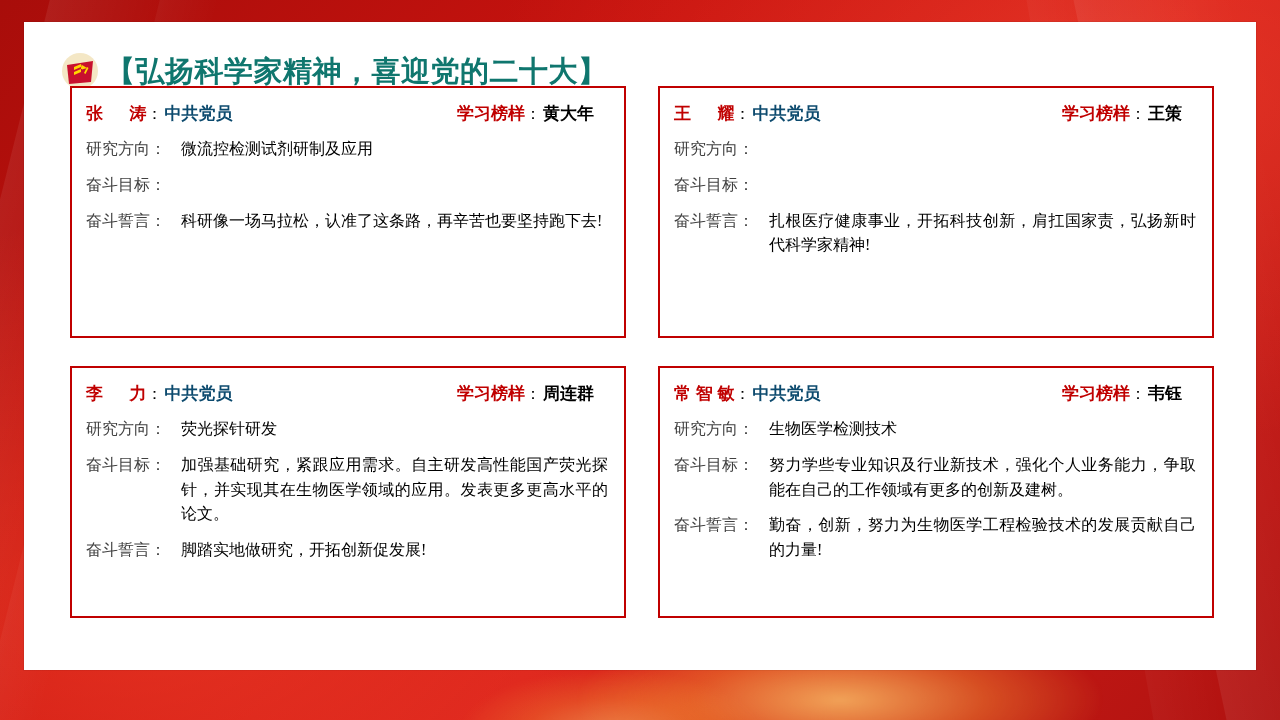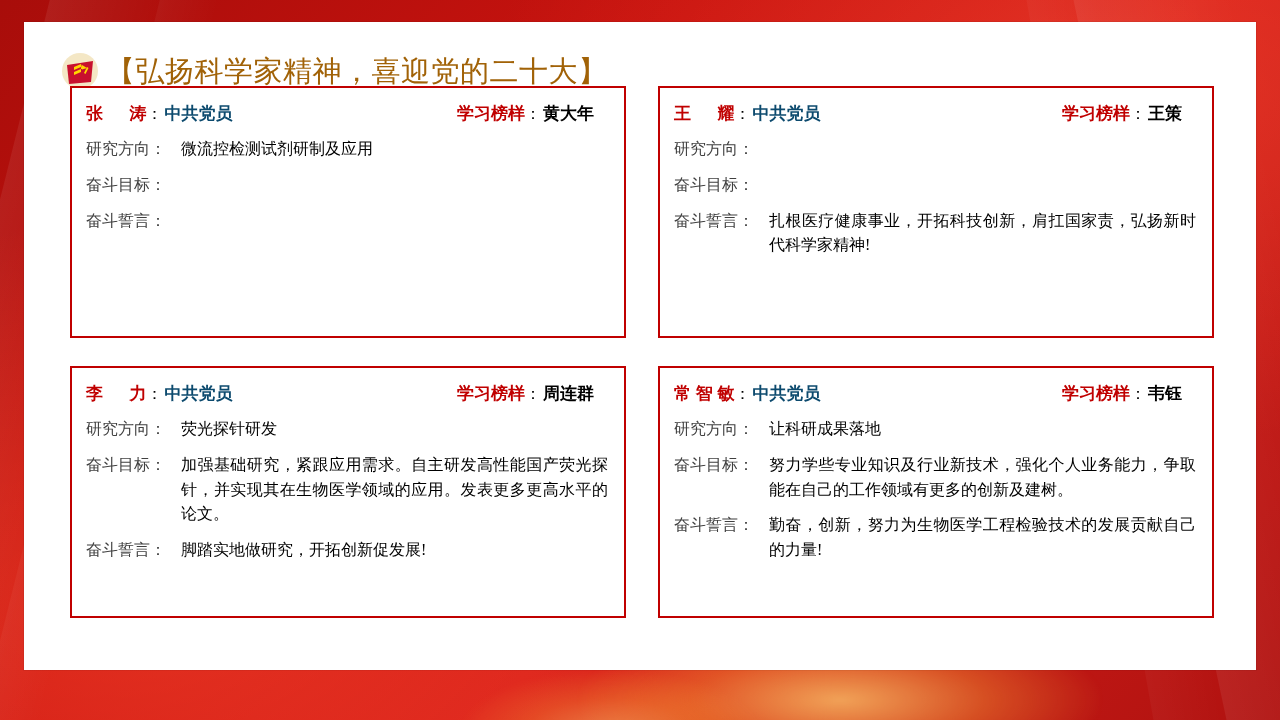--- a/index.html
+++ b/index.html
@@ -77,23 +77,23 @@
     height: 46px;
   }
   .emblem {
     width: 40px;
     height: 40px;
     margin-right: 6px;
     flex: 0 0 auto;
   }
   .title-text {
     font-family: "Liberation Sans", "DejaVu Sans", sans-serif;
-    font-weight: normal;
+    font-weight: bold;
     font-size: 29px;
-    color: #a16207;
+    color: #0f766e;
     letter-spacing: 0.5px;
     line-height: 40px;
     white-space: nowrap;
     text-align: right;
   }
 
   
   .grid {
     position: absolute;
     left: 46px;
@@ -231,20 +231,21 @@
         </div>
         <div class="row">
           <span class="row-label"><span>研究方向</span><span>：</span></span>
           <span class="row-value">微流控检测试剂研制及应用</span>
         </div>
         <div class="row">
           <span class="row-label"><span>奋斗目标</span><span>：</span></span>
         </div>
         <div class="row">
           <span class="row-label"><span>奋斗誓言</span><span>：</span></span>
+          <span class="row-value">科研像一场马拉松，认准了这条路，再辛苦也要坚持跑下去!</span>
         </div>
       </div>
 
       <div class="person-box tall">
         <div class="hdr">
           <span class="name-wrap">
             <span class="name">王　  耀</span>
             <span class="colon">：</span>
             <span class="party">中共党员</span>
           </span>
@@ -301,21 +302,21 @@
             <span class="party">中共党员</span>
           </span>
           <span class="model-wrap">
             <span class="model-label">学习榜样</span>
             <span class="colon">：</span>
             <span class="model-value">韦钰</span>
           </span>
         </div>
         <div class="row">
           <span class="row-label"><span>研究方向</span><span>：</span></span>
-          <span class="row-value">让科研成果落地</span>
+          <span class="row-value">生物医学检测技术</span>
         </div>
         <div class="row">
           <span class="row-label"><span>奋斗目标</span><span>：</span></span>
           <span class="row-value">努力学些专业知识及行业新技术，强化个人业务能力，争取能在自己的工作领域有更多的创新及建树。</span>
         </div>
         <div class="row">
           <span class="row-label"><span>奋斗誓言</span><span>：</span></span>
           <span class="row-value">勤奋，创新，努力为生物医学工程检验技术的发展贡献自己的力量!</span>
         </div>
       </div>

